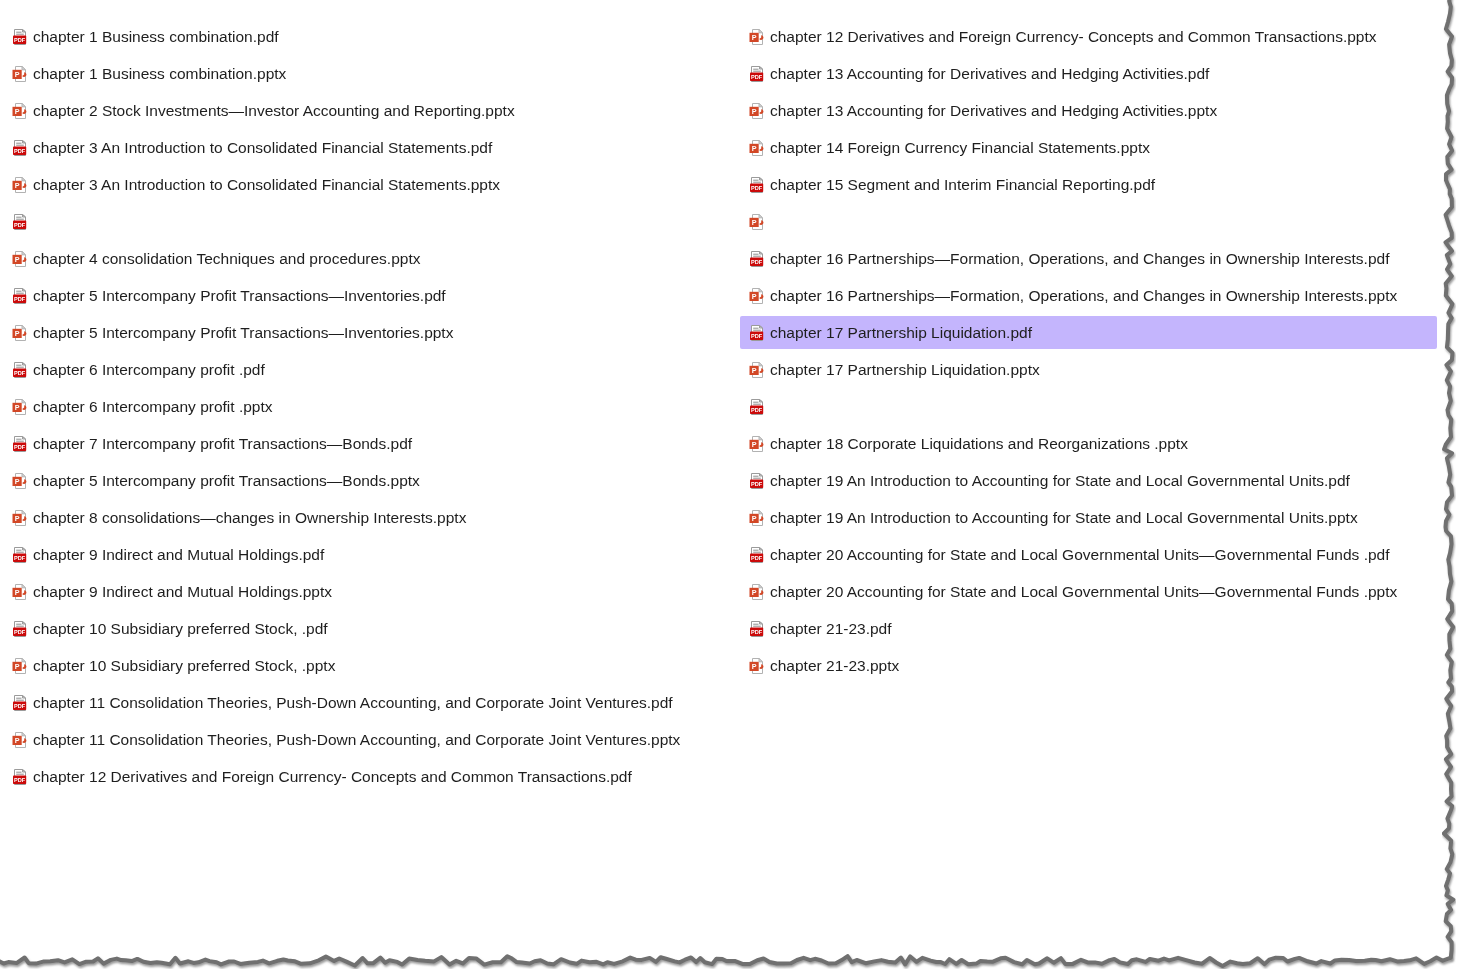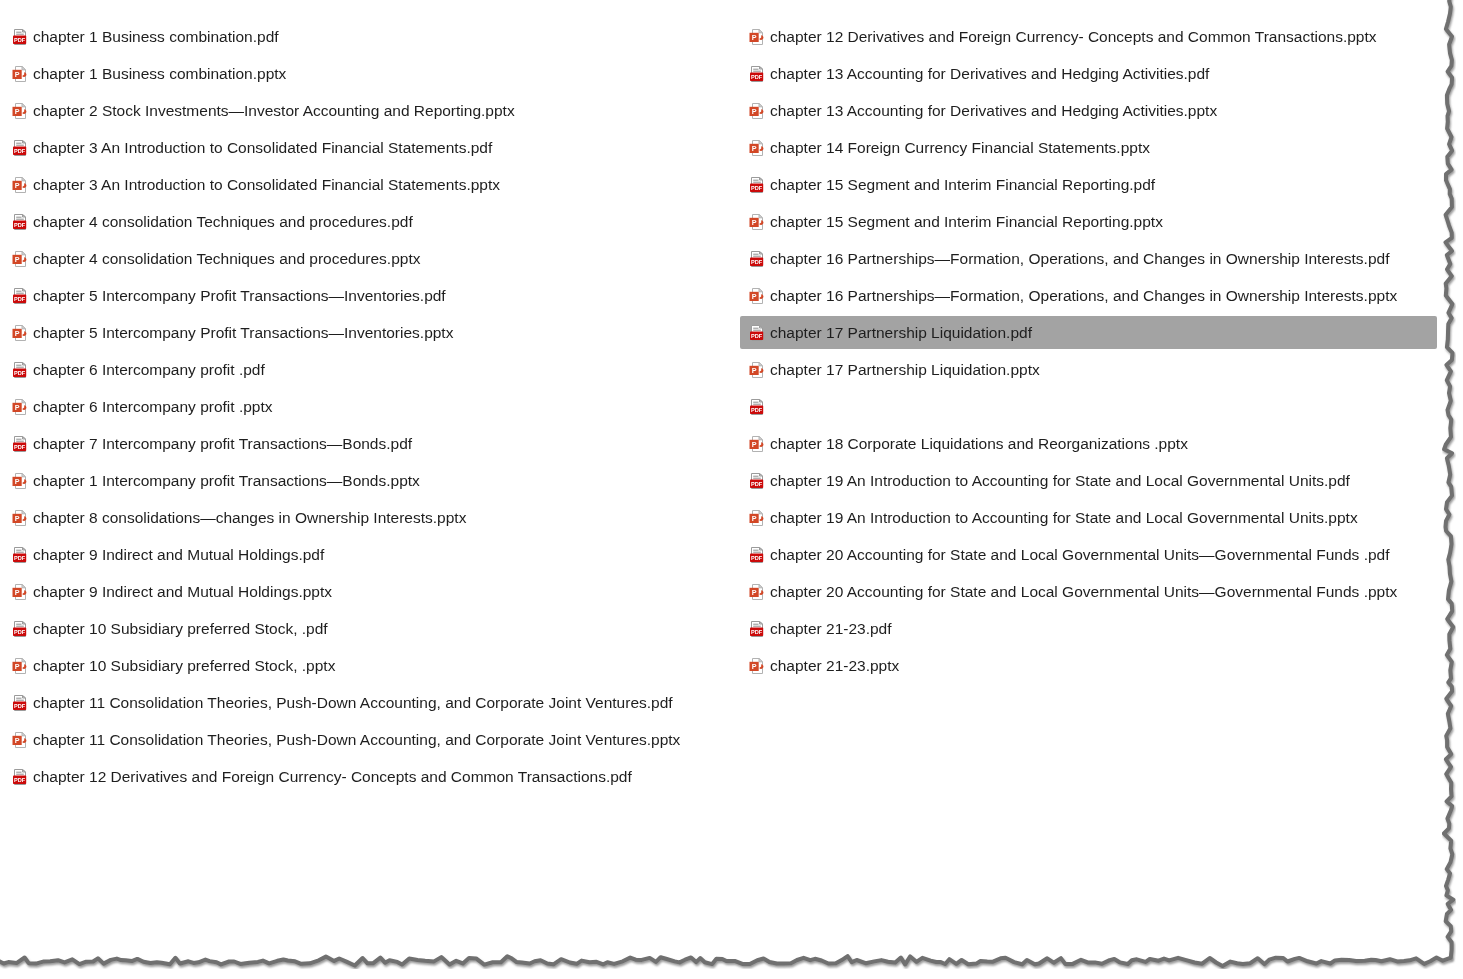--- a/index.html
+++ b/index.html
@@ -20,21 +20,21 @@
     display: flex;
     align-items: center;
     height: 33px;
     margin: 4px 0;
     border-radius: 2px;
     cursor: default;
     white-space: nowrap;
   }
   .col-left  .file-item { padding-left: 12px; }
   .col-right .file-item { padding-left: 9px; }
-  .file-item.selected { background: #a3a3a3; }
+  .file-item.selected { background: #c4b5fd; }
   .file-icon {
     flex: 0 0 16px;
     width: 16px;
     height: 16px;
     margin-right: 5px;
     display: inline-block;
   }
   .file-icon svg { display: block; }
   .file-name { line-height: 16px; }
   #tear-overlay {
@@ -117,21 +117,20 @@
         <span class="file-icon">
           <svg width="16" height="16" viewBox="0 0 16 16" xmlns="http://www.w3.org/2000/svg">
             <path d="M2.5 0.5 H10.5 L13.5 3 V15.5 H2.5 Z" fill="#ffffff" stroke="#9b9b9b"></path>
             <path d="M10.5 0.5 L13.5 3 H10.5 Z" fill="#cfcfcf" stroke="#9b9b9b"></path>
             <line x1="4.2" y1="3.2" x2="9.5" y2="3.2" stroke="#8f8f8f" stroke-width="1"></line>
             <line x1="4.2" y1="5.2" x2="11.8" y2="5.2" stroke="#8f8f8f" stroke-width="1"></line>
             <rect x="1" y="6.6" width="13.2" height="8.4" rx="0.8" fill="#cb0a0a"></rect>
             <text x="7.6" y="13.1" font-size="5.6" font-weight="bold" fill="#ffffff" text-anchor="middle" font-family="Liberation Sans, DejaVu Sans, sans-serif">PDF</text>
           </svg>
         </span>
-        <span class="file-name">chapter 4 consolidation Techniques and procedures.pdf</span>
       </div>
       <div class="file-item">
         <span class="file-icon">
           <svg width="16" height="16" viewBox="0 0 16 16" xmlns="http://www.w3.org/2000/svg">
             <path d="M3.5 0.5 H10 L13.5 3.8 V15.5 H3.5 Z" fill="#ffffff" stroke="#b2b2b2"></path>
             <path d="M10 0.5 L13.5 3.8 H10 Z" fill="#d9d9d9" stroke="#b2b2b2"></path>
             <rect x="0.5" y="3.8" width="9.2" height="9.2" fill="#d24726"></rect>
             <text x="5.1" y="11.3" font-size="7.2" font-weight="bold" fill="#ffffff" text-anchor="middle" font-family="Liberation Sans, DejaVu Sans, sans-serif">P</text>
             <path d="M12.2 6.3 A 2.3 2.3 0 1 1 10.2 9.9 L 12.2 8.6 Z" fill="#d24726"></path>
           </svg>
@@ -204,21 +203,21 @@
       <div class="file-item">
         <span class="file-icon">
           <svg width="16" height="16" viewBox="0 0 16 16" xmlns="http://www.w3.org/2000/svg">
             <path d="M3.5 0.5 H10 L13.5 3.8 V15.5 H3.5 Z" fill="#ffffff" stroke="#b2b2b2"></path>
             <path d="M10 0.5 L13.5 3.8 H10 Z" fill="#d9d9d9" stroke="#b2b2b2"></path>
             <rect x="0.5" y="3.8" width="9.2" height="9.2" fill="#d24726"></rect>
             <text x="5.1" y="11.3" font-size="7.2" font-weight="bold" fill="#ffffff" text-anchor="middle" font-family="Liberation Sans, DejaVu Sans, sans-serif">P</text>
             <path d="M12.2 6.3 A 2.3 2.3 0 1 1 10.2 9.9 L 12.2 8.6 Z" fill="#d24726"></path>
           </svg>
         </span>
-        <span class="file-name">chapter 1 Intercompany profit Transactions—Bonds.pptx</span>
+        <span class="file-name">chapter 5 Intercompany profit Transactions—Bonds.pptx</span>
       </div>
       <div class="file-item">
         <span class="file-icon">
           <svg width="16" height="16" viewBox="0 0 16 16" xmlns="http://www.w3.org/2000/svg">
             <path d="M3.5 0.5 H10 L13.5 3.8 V15.5 H3.5 Z" fill="#ffffff" stroke="#b2b2b2"></path>
             <path d="M10 0.5 L13.5 3.8 H10 Z" fill="#d9d9d9" stroke="#b2b2b2"></path>
             <rect x="0.5" y="3.8" width="9.2" height="9.2" fill="#d24726"></rect>
             <text x="5.1" y="11.3" font-size="7.2" font-weight="bold" fill="#ffffff" text-anchor="middle" font-family="Liberation Sans, DejaVu Sans, sans-serif">P</text>
             <path d="M12.2 6.3 A 2.3 2.3 0 1 1 10.2 9.9 L 12.2 8.6 Z" fill="#d24726"></path>
           </svg>
@@ -380,21 +379,20 @@
       <div class="file-item">
         <span class="file-icon">
           <svg width="16" height="16" viewBox="0 0 16 16" xmlns="http://www.w3.org/2000/svg">
             <path d="M3.5 0.5 H10 L13.5 3.8 V15.5 H3.5 Z" fill="#ffffff" stroke="#b2b2b2"></path>
             <path d="M10 0.5 L13.5 3.8 H10 Z" fill="#d9d9d9" stroke="#b2b2b2"></path>
             <rect x="0.5" y="3.8" width="9.2" height="9.2" fill="#d24726"></rect>
             <text x="5.1" y="11.3" font-size="7.2" font-weight="bold" fill="#ffffff" text-anchor="middle" font-family="Liberation Sans, DejaVu Sans, sans-serif">P</text>
             <path d="M12.2 6.3 A 2.3 2.3 0 1 1 10.2 9.9 L 12.2 8.6 Z" fill="#d24726"></path>
           </svg>
         </span>
-        <span class="file-name">chapter 15 Segment and Interim Financial Reporting.pptx</span>
       </div>
       <div class="file-item">
         <span class="file-icon">
           <svg width="16" height="16" viewBox="0 0 16 16" xmlns="http://www.w3.org/2000/svg">
             <path d="M2.5 0.5 H10.5 L13.5 3 V15.5 H2.5 Z" fill="#ffffff" stroke="#9b9b9b"></path>
             <path d="M10.5 0.5 L13.5 3 H10.5 Z" fill="#cfcfcf" stroke="#9b9b9b"></path>
             <line x1="4.2" y1="3.2" x2="9.5" y2="3.2" stroke="#8f8f8f" stroke-width="1"></line>
             <line x1="4.2" y1="5.2" x2="11.8" y2="5.2" stroke="#8f8f8f" stroke-width="1"></line>
             <rect x="1" y="6.6" width="13.2" height="8.4" rx="0.8" fill="#cb0a0a"></rect>
             <text x="7.6" y="13.1" font-size="5.6" font-weight="bold" fill="#ffffff" text-anchor="middle" font-family="Liberation Sans, DejaVu Sans, sans-serif">PDF</text>

